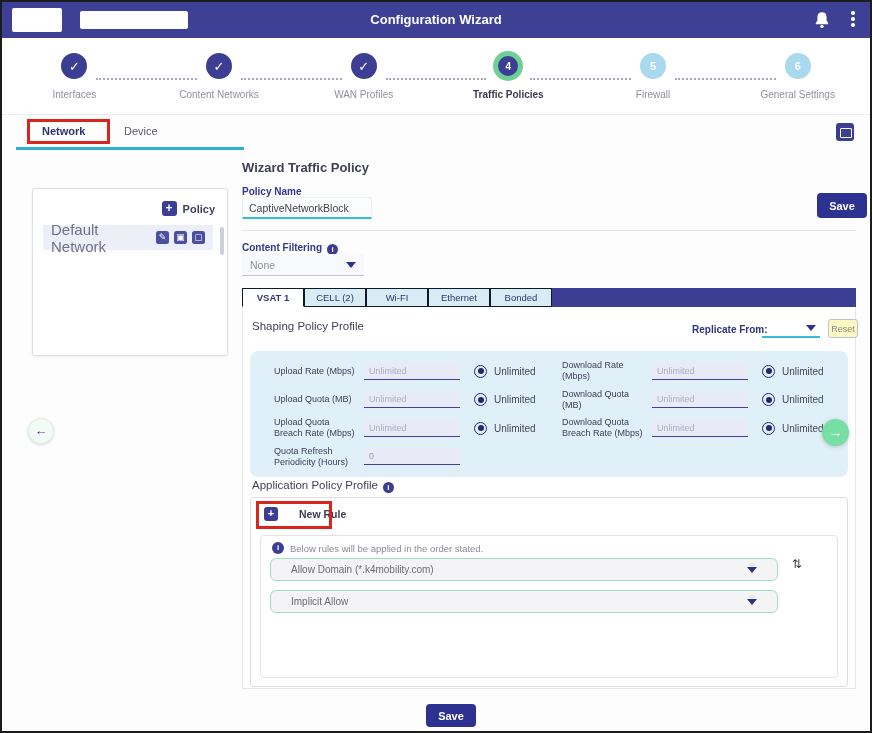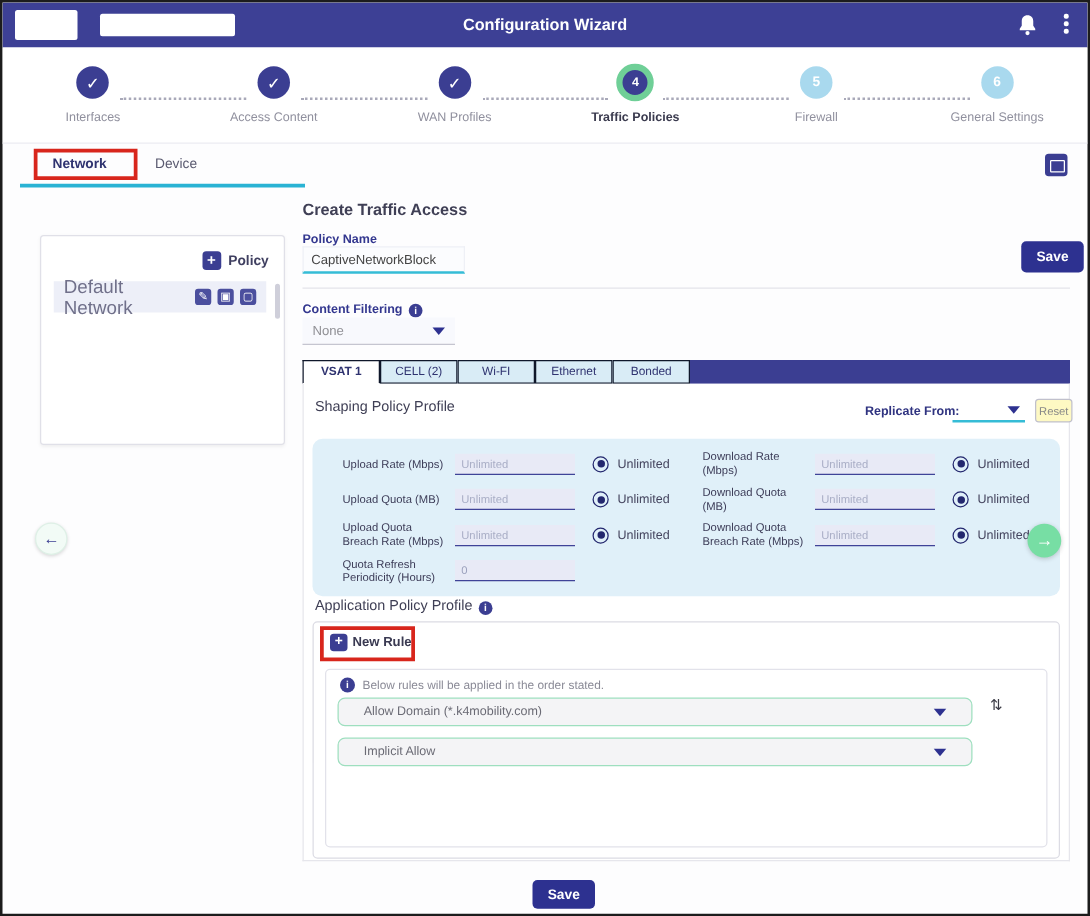--- a/index.html
+++ b/index.html
@@ -90,21 +90,21 @@
   .finput::placeholder { color:#a9aec6; }
   .radio { width:13px; height:13px; border:1.5px solid #23276e; border-radius:50%; margin-left:14px; position:relative; flex-shrink:0; cursor:pointer; }
   .radio::after { content:""; position:absolute; inset:2.5px; background:#23276e; border-radius:50%; }
   .runl { font-size:10px; color:#44445e; margin-left:7px; }
   .fwd-btn { position:absolute; left:820px; top:417px; width:27px; height:27px; border-radius:50%; background:#77dea4; color:#fff; font-size:14px; font-weight:bold; text-align:center; line-height:26px; box-shadow:0 1px 4px rgba(0,0,0,.2); cursor:pointer; z-index:5; }
   .fwd-btn::before { content:"\2192"; }
 
   
   .app-head { position:absolute; left:250px; top:477px; font-size:11.5px; color:#3f3f55; }
   .rules-outer { position:absolute; left:248px; top:495px; width:598px; height:190px; border:1px solid #dcdce4; border-radius:4px; background:#fff; }
-  .new-rule { position:absolute; left:262px; top:505px; display:flex; align-items:center; gap:4px; cursor:pointer; }
+  .new-rule { position:absolute; left:262px; top:505px; display:flex; align-items:center; gap:21px; cursor:pointer; }
   .new-rule .plus-sq { width:14px; height:14px; line-height:13px; font-size:11px; }
   .new-rule .txt { font-size:10.5px; color:#3a3a52; font-weight:bold; }
   .red-newrule { top:499px; left:254px; width:76px; height:28px; }
   .rules-inner { position:absolute; left:258px; top:533px; width:578px; height:143px; border:1px solid #e2e2ea; border-radius:4px; }
   .rules-info { position:absolute; left:270px; top:540px; display:flex; align-items:center; gap:6px; font-size:9.5px; color:#8a8a96; }
   .rules-info .info-i { margin-left:0; width:12px; height:12px; line-height:12px; }
   .rule-row { position:absolute; left:268px; width:508px; height:23px; border:1.5px solid #9edfbf; border-radius:6px; background:#f4f4f6; display:flex; align-items:center; padding:0 20px; cursor:pointer; }
   .rule-row .val { flex:1; font-size:10px; color:#6b6b75; }
   .rule-1 { top:556px; }
   .rule-2 { top:588px; }
@@ -137,21 +137,21 @@
     <div class="step">
       <div class="dot-wrap">
           <div class="dot complete"></div>
         </div>
       <div class="step-label">Interfaces</div>
     </div>
     <div class="step">
       <div class="dot-wrap">
           <div class="dot complete"></div>
         </div>
-      <div class="step-label">Access Content</div>
+      <div class="step-label">Content Networks</div>
     </div>
     <div class="step">
       <div class="dot-wrap">
           <div class="dot complete"></div>
         </div>
       <div class="step-label">WAN Profiles</div>
     </div>
     <div class="step active">
       <div class="dot-wrap">
           <div class="dot active">4</div>
@@ -189,21 +189,21 @@
         <span class="mini">✎</span>
         <span class="mini">▣</span>
         <span class="mini">▢</span>
       </span>
     </div>
     <div class="scrollbar"></div>
   </div>
 
   <div class="back-btn"></div>
 
-  <div class="heading">Create Traffic Access</div>
+  <div class="heading">Wizard Traffic Policy</div>
   <div class="field-label" style="left:240px; top:184px;">Policy Name</div>
   <input class="policy-input" value="CaptiveNetworkBlock" style="">
   <button class="btn-navy save-top">Save</button>
   <div class="divider"></div>
 
   <div class="field-label" style="left:240px; top:240px;">
     <span>Content Filtering</span><span class="info-i"></span>
   </div>
   <div class="dd dd-none">
     <span class="val">None</span>

